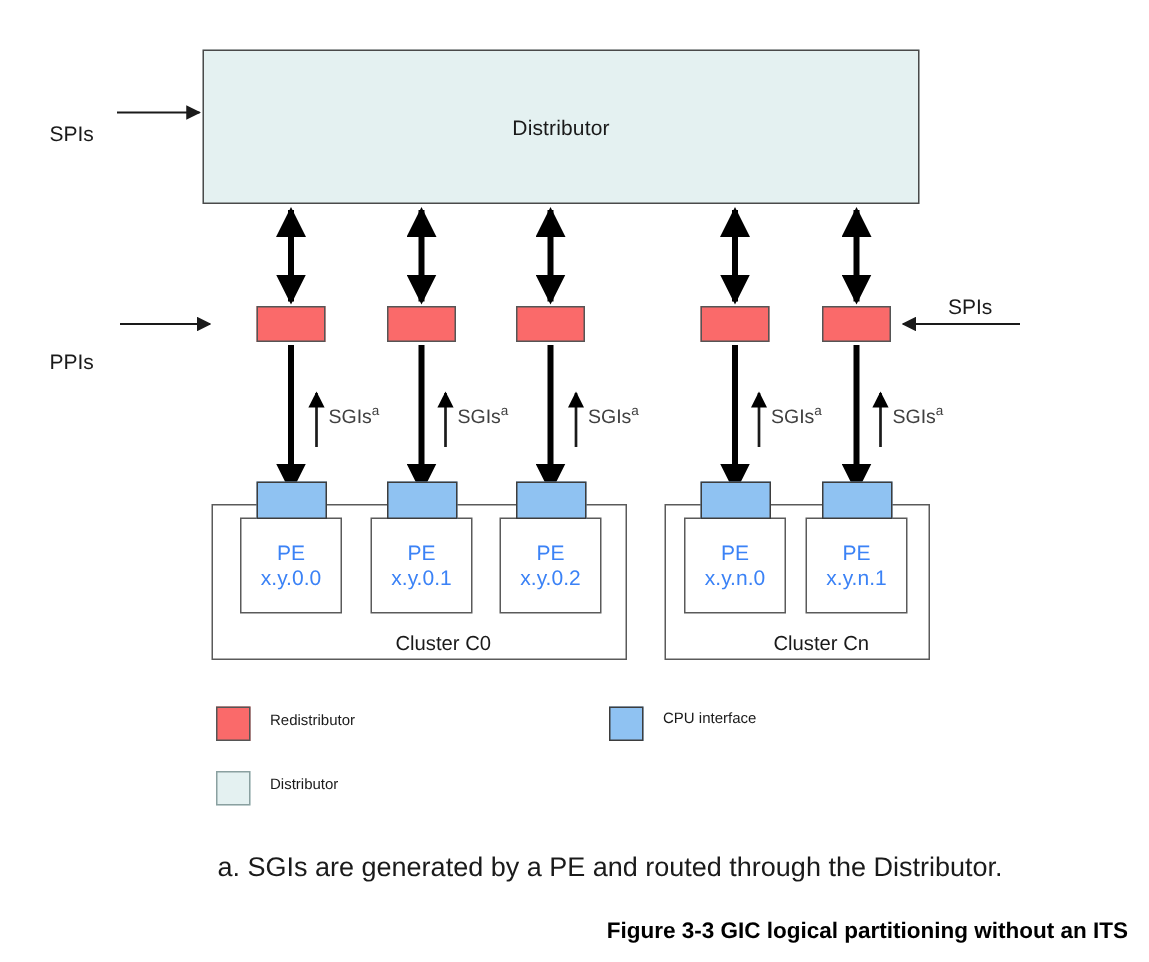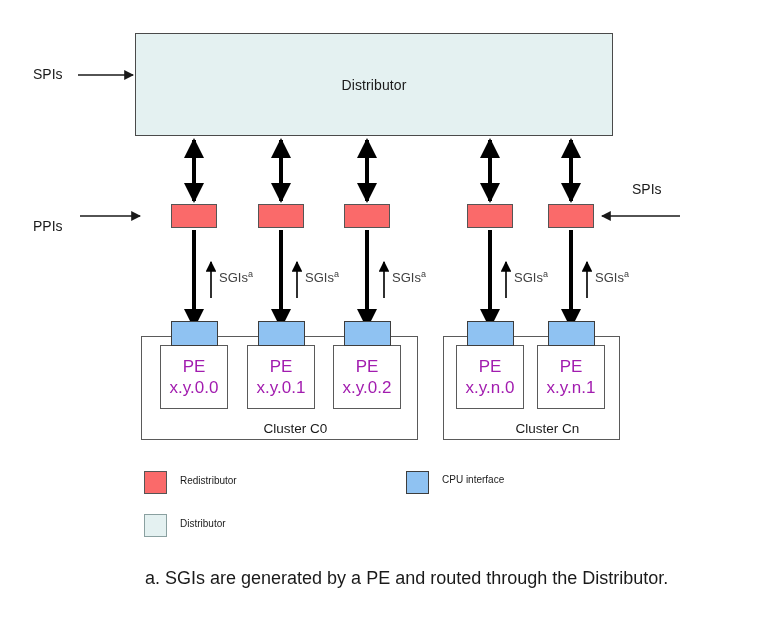--- a/index.html
+++ b/index.html
@@ -92,29 +92,30 @@
     background: #ffffff;
     box-sizing: border-box;
     display: flex;
     flex-direction: column;
     align-items: center;
     justify-content: center;
     z-index: 4;
     line-height: 1.25;
   }
   .pe-line {
-    font-size: 17px;
-    color: #a21caf;
+    font-size: 14px;
+    color: #3b82f6;
     display: block;
   }
 
   
   .io-label {
     font-size: 14px;
     color: #1a1a1a;
+    margin-top: 15px;
   }
   .sgi-label {
     font-size: 13px;
     color: #404040;
     white-space: nowrap;
   }
   .sgi-label sup {
     font-size: 9px;
     vertical-align: super;
     line-height: 0;
@@ -295,14 +296,15 @@
     <div class="legend-swatch swatch-blue"></div>
   </div>
   <div class="abs legend-text" style="left:442px; top:474px;">CPU interface</div>
 
   <div class="abs" style="left:144px; top:514px;">
     <div class="legend-swatch swatch-pale"></div>
   </div>
   <div class="abs legend-text" style="left:180px; top:518px;">Distributor</div>
 
   <div class="abs footnote">a. SGIs are generated by a PE and routed through the Distributor.</div>
+  <div class="abs figure-caption">Figure 3-3 GIC logical partitioning without an ITS</div>
 
 </div>
 
 </body></html>

